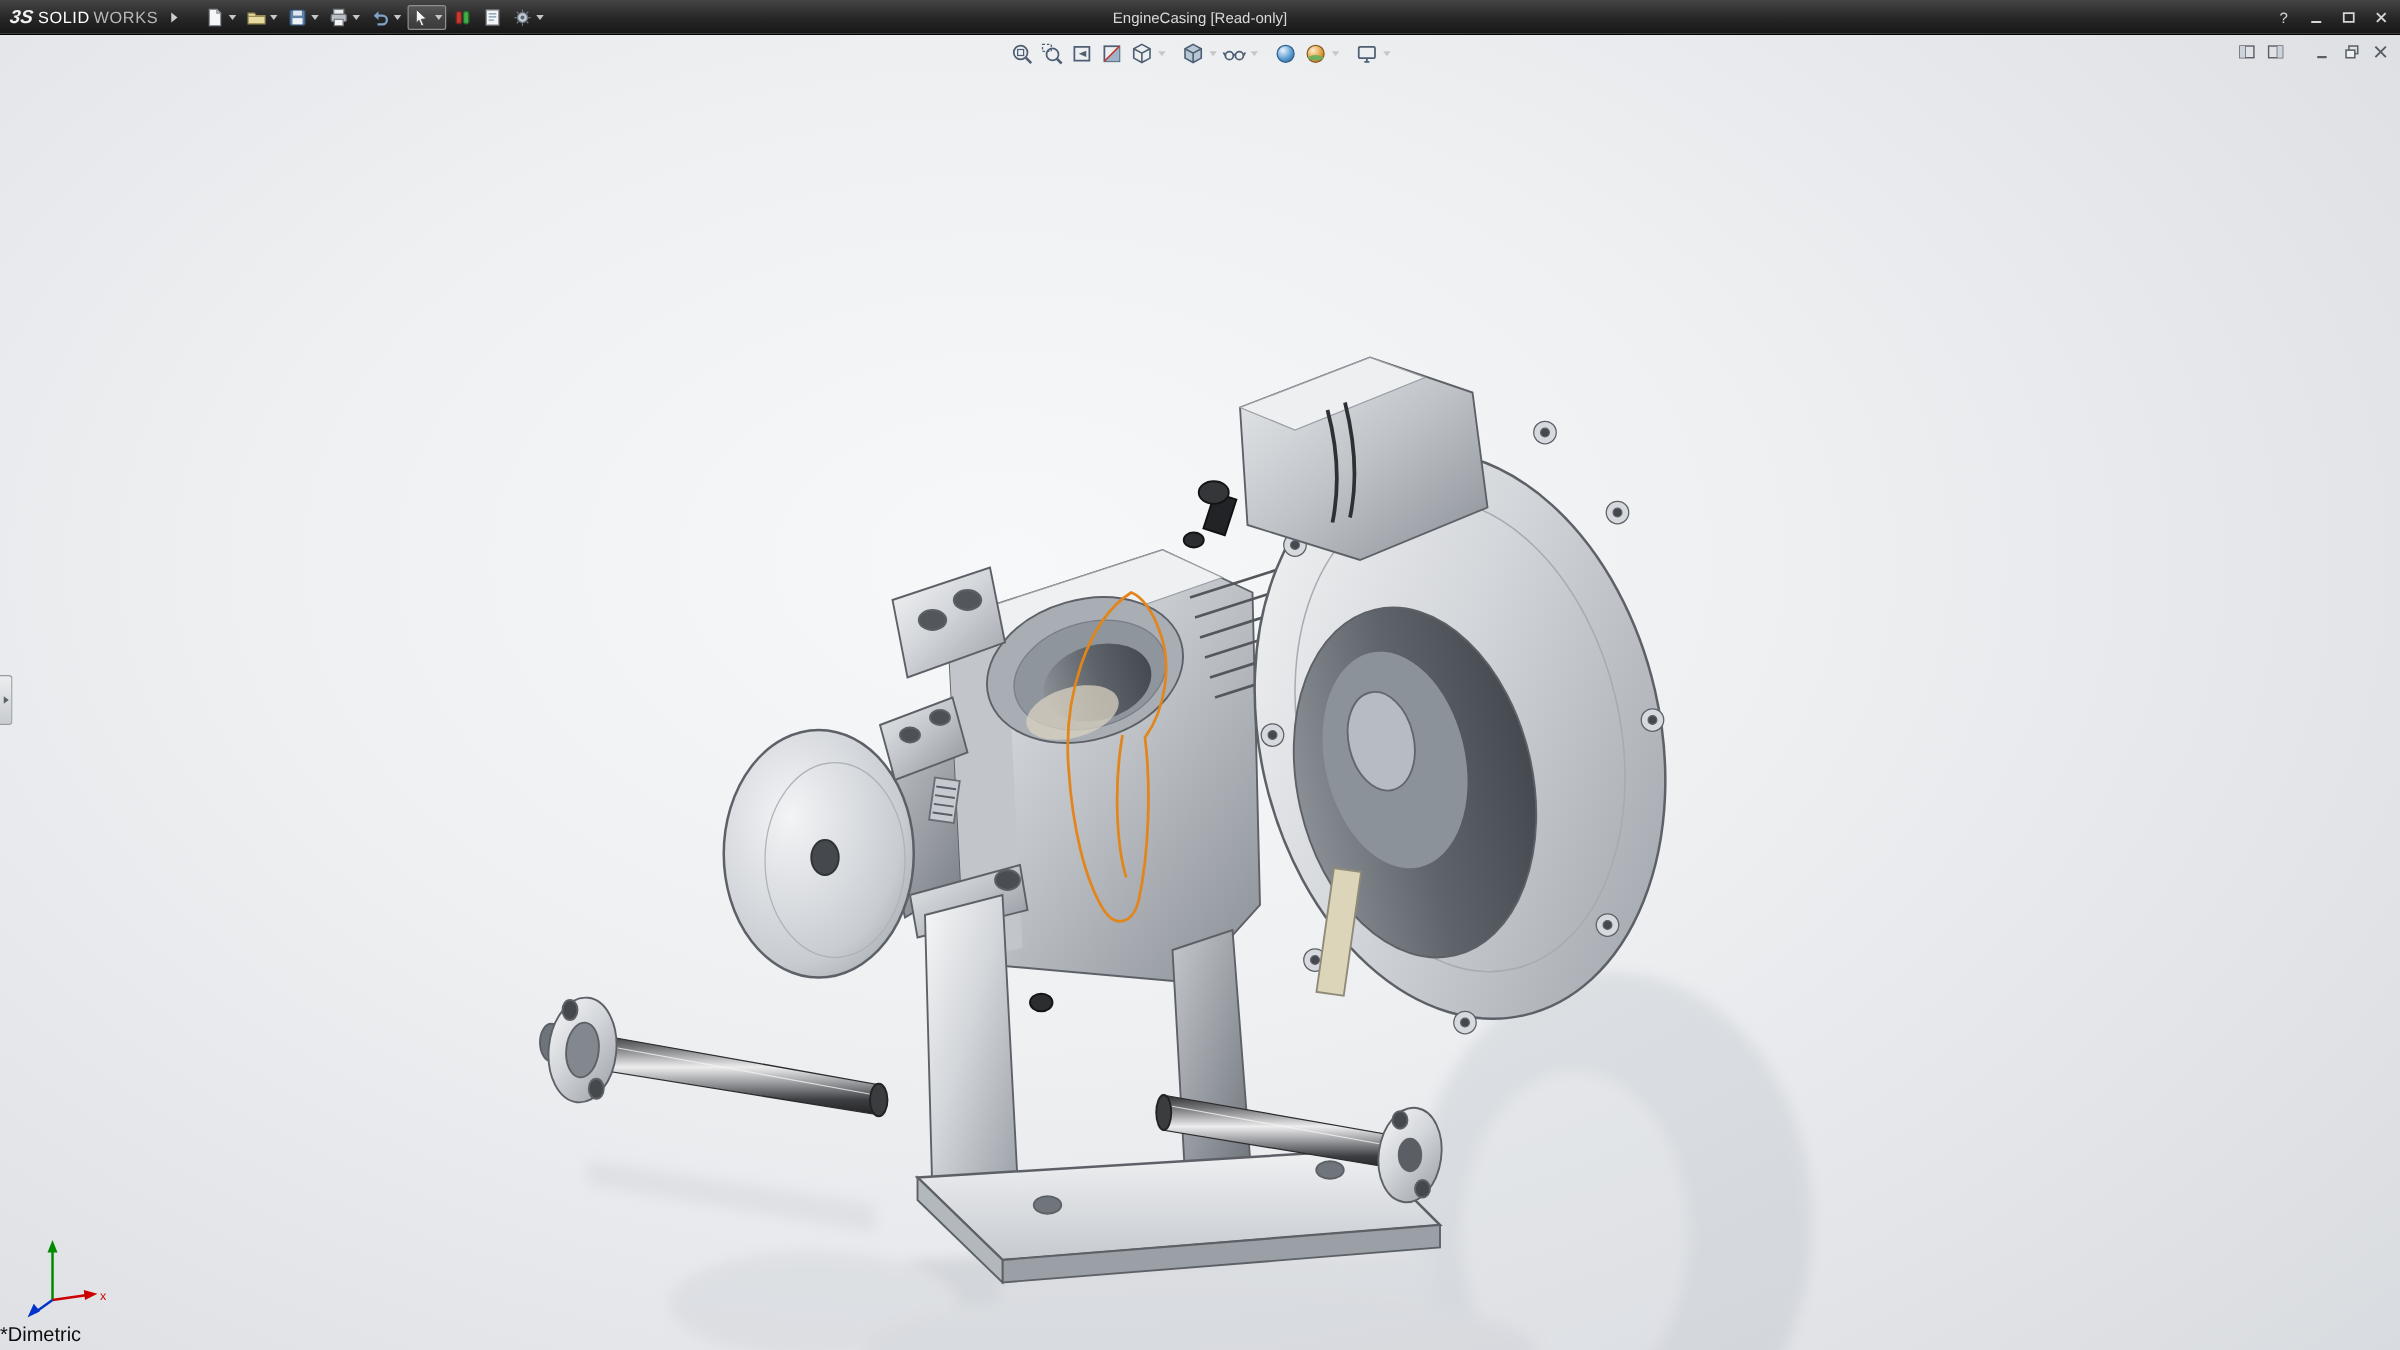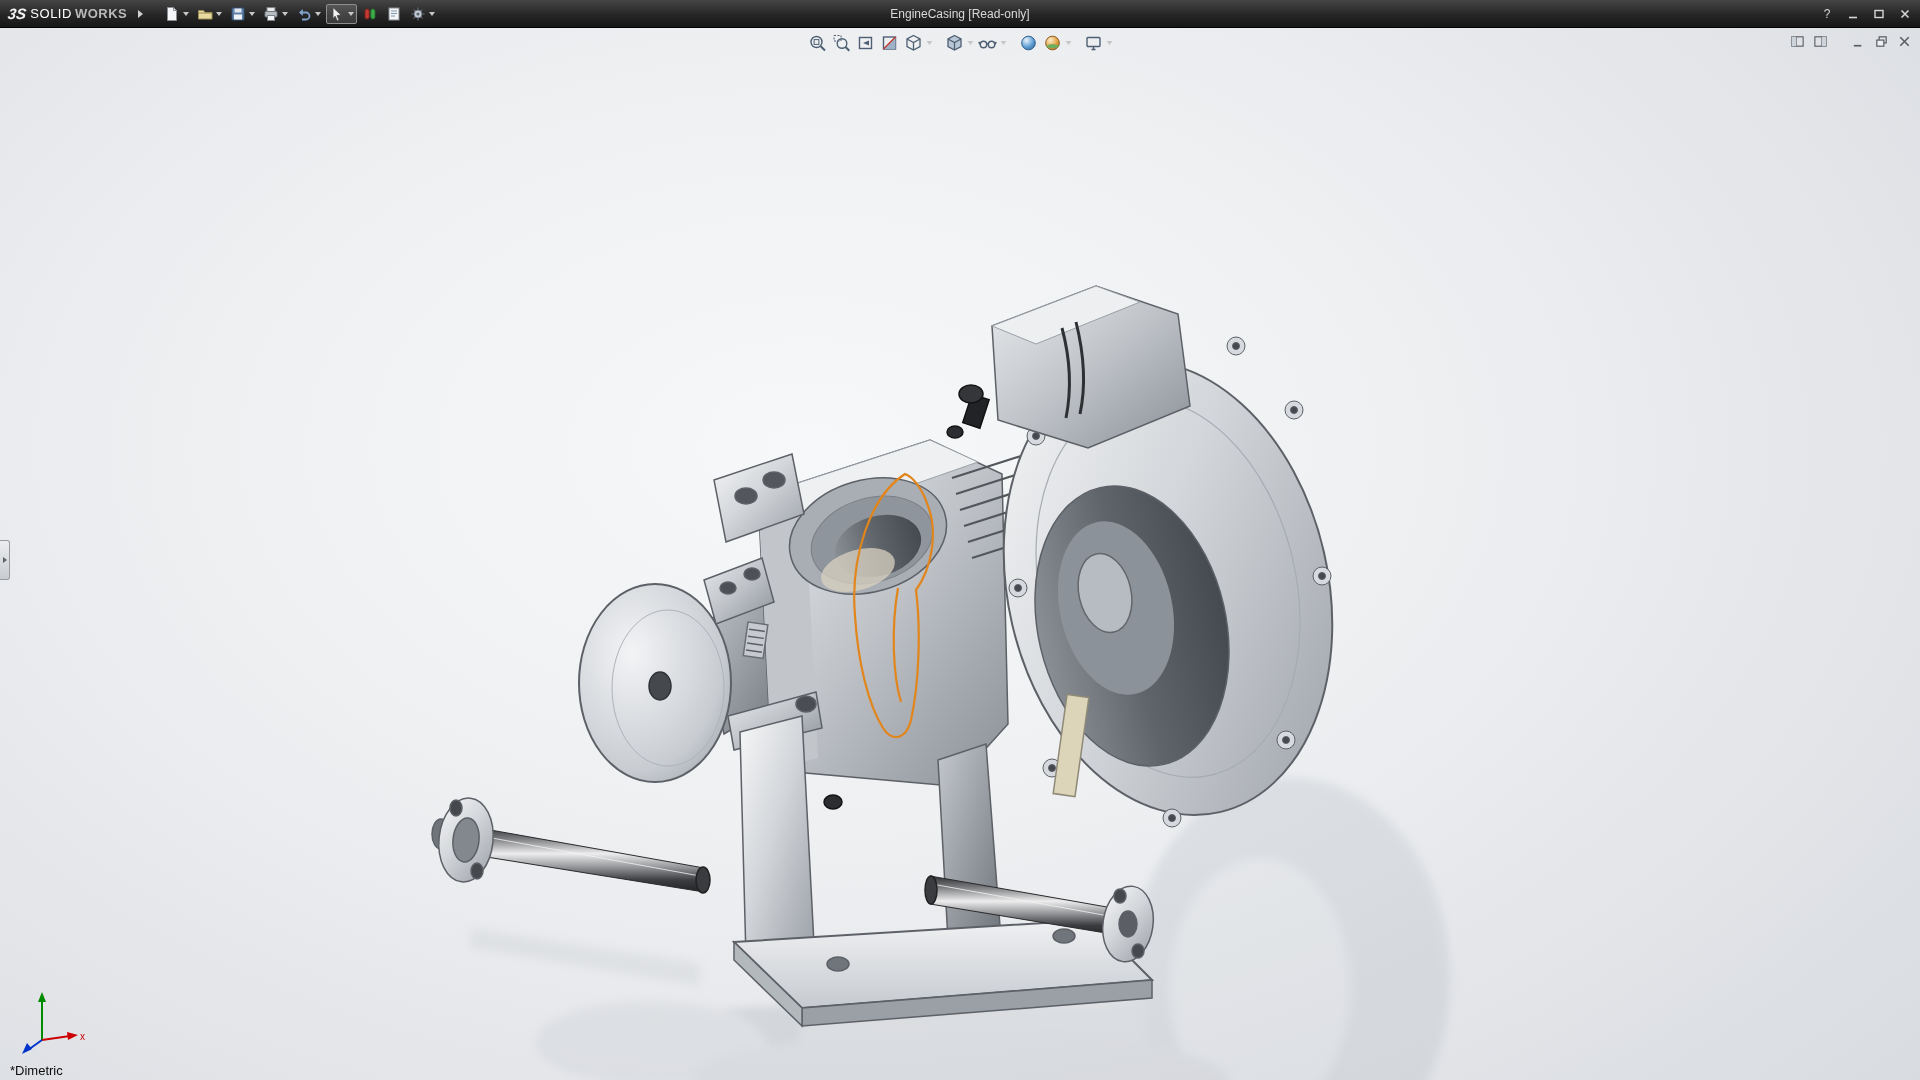--- a/index.html
+++ b/index.html
@@ -8,21 +8,21 @@
   
   .titlebar{
     position:absolute;top:0;left:0;width:1920px;height:27px;
     background:linear-gradient(#454545,#262626 55%,#171717);
     border-bottom:1px solid #000;
     display:flex;align-items:center;color:#e8e8e8;
   }
   .brand{display:flex;align-items:center;gap:4px;padding:0 6px 0 8px;}
   .brand-mark{font-style:italic;font-weight:bold;font-size:15px;color:#f2f2f2;transform:skewX(-8deg);}
   .brand-bold{font-weight:normal;font-size:13px;letter-spacing:.5px;color:#ffffff;}
-  .brand-light{font-weight:bold;font-size:13px;letter-spacing:.5px;color:#b9b9b9;margin-left:-1px;}
+  .brand-light{font-weight:normal;font-size:13px;letter-spacing:.5px;color:#b9b9b9;margin-left:-1px;}
   .menu-expand{width:14px;height:18px;display:flex;align-items:center;justify-content:center;margin-right:14px;cursor:pointer;}
   .menu-expand .tri{width:0;height:0;border-top:4px solid transparent;border-bottom:4px solid transparent;border-left:5px solid #cfcfcf;}
   .tb-tools{display:flex;align-items:center;gap:2px;}
   .tbtn{display:flex;align-items:center;padding:2px 3px;border-radius:2px;cursor:pointer;}
   .tbtn svg{display:block;}
   .tbtn.active{background:rgba(255,255,255,.14);border:1px solid #8e8e8e;padding:1px 2px;}
   .dd{width:0;height:0;border-left:3.5px solid transparent;border-right:3.5px solid transparent;border-top:4px solid #c7c7c7;margin-left:3px;}
   .tb-title{
     position:absolute;left:50%;top:0;transform:translateX(-50%);
     height:27px;display:flex;align-items:center;
@@ -56,21 +56,21 @@
   .side-tab{
     position:absolute;left:0;top:512px;width:9px;height:38px;
     background:linear-gradient(#eceef0,#c8cbcf);
     border:1px solid #979ba0;border-left:none;border-radius:0 3px 3px 0;
     display:flex;align-items:center;justify-content:center;cursor:pointer;
   }
   .side-tab .tri{width:0;height:0;border-top:3.5px solid transparent;border-bottom:3.5px solid transparent;border-left:4px solid #5d6167;}
 
   
   .triad{position:absolute;left:12px;bottom:26px;}
-  .view-label{position:absolute;left:10px;bottom:2px;font-size:13px;color:#0d0d0d;}
+  .view-label{position:absolute;left:0;bottom:2px;font-size:16px;color:#0d0d0d;}
 </style>
 </head>
 <body>
 
 <div class="titlebar">
   <div class="brand">
     <span class="brand-mark">3S</span>
     <span class="brand-bold">SOLID</span>
       <span class="brand-light">WORKS</span>
   </div>

